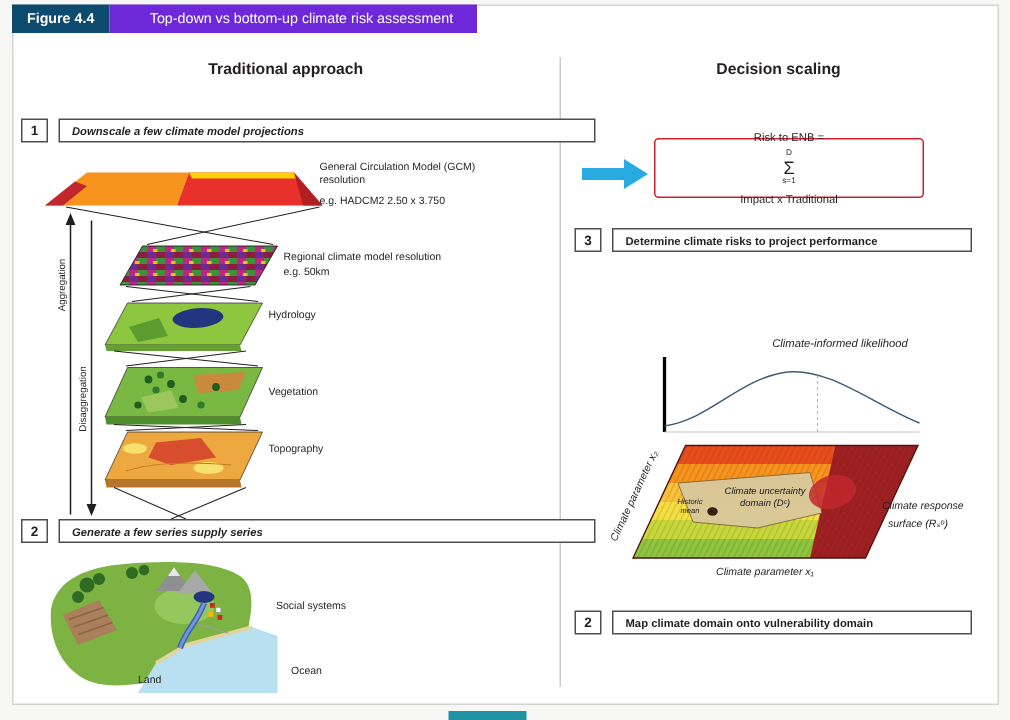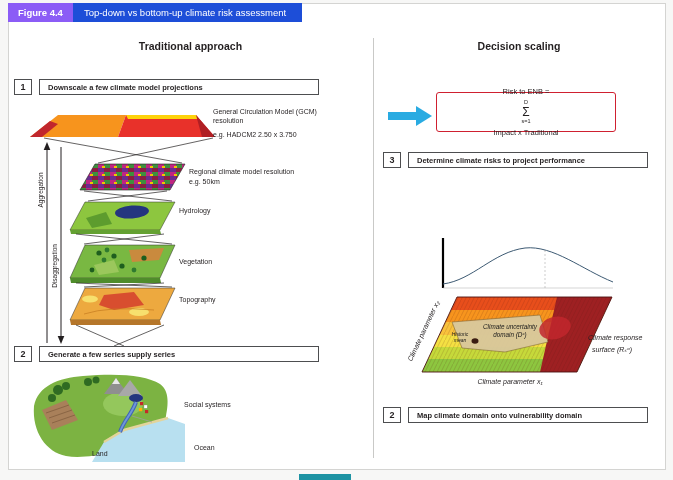--- a/index.html
+++ b/index.html
@@ -2,32 +2,32 @@
 <html><head>
 <meta charset="utf-8">
 <style>
   * { margin:0; padding:0; box-sizing:border-box; }
   html,body { width:673px; height:480px; background:#f7f7f6; overflow:hidden;
     font-family:"Liberation Sans","DejaVu Sans",sans-serif; color:#231f20; }
   .stage { position:relative; width:673px; height:480px; }
   .frame { position:absolute; left:8px; top:3px; width:658px; height:467px;
     background:#fff; border:1px solid #d4d4d2; }
   .caption-bar { position:absolute; left:8px; top:3px; height:19px; display:flex; z-index:5; }
-  .caption-label { background:#8b5cf6; color:#fff; font-weight:bold; font-size:9.5px;
+  .caption-label { background:#0c4a6e; color:#fff; font-weight:bold; font-size:9.5px;
     padding:0 10px; display:flex; align-items:center; }
-  .caption-title { background:#1d4ed8; color:#fff; font-size:9.5px;
-    padding:0 16px 0 11px; display:flex; align-items:center; }
+  .caption-title { background:#6d28d9; color:#fff; font-size:9.5px;
+    padding:0 16px 0 27px; display:flex; align-items:center; }
   .col-heading { position:absolute; font-weight:bold; font-size:10.5px; text-align:center; }
   .divider { position:absolute; left:373px; top:38px; width:1px; height:420px; background:#c9c9c7; }
   .step { position:absolute; display:flex; gap:7px; }
   .step-num { width:18px; height:16px; border:1.2px solid #4d4e50; background:#fff;
     font-weight:bold; font-size:9px; display:flex; align-items:center; justify-content:center; }
   .step-label { border:1.2px solid #4d4e50; background:#fff; font-weight:bold; font-size:7.5px;
     height:16px; display:flex; align-items:center; padding:0 8px; white-space:nowrap; }
-  .w-left { width:280px; }
+  .w-left { width:358px;font-style:italic; }
   .w-right { width:240px; }
   .lbl { position:absolute; font-size:7px; line-height:1.2; white-space:nowrap; color:#231f20; }
   .it { font-style:italic; }
   .ctr { text-align:center; }
   .formula-box { position:absolute; left:436px; top:92px; width:180px; height:40px;
     border:1.5px solid #cf2030; border-radius:3px; background:#fff;
     display:flex; align-items:center; justify-content:center; gap:4px;flex-direction:column; }
   .f-txt { font-size:7.5px; }
   .f-sum { display:inline-flex; flex-direction:column; align-items:center; line-height:1; }
   .f-upper,.f-lower { font-size:5.5px; }
@@ -210,20 +210,21 @@
       <span class="f-lower">s=1</span>
     </span>
     <span class="f-txt">Impact x Traditional</span>
   </div>
 
   <div class="step" style="left:383px;top:152px;">
     <div class="step-num">3</div>
     <div class="step-label w-right">Determine climate risks to project performance</div>
   </div>
 
+  <span class="lbl it ctr" style="left:465px;top:224px;width:190px;font-size:7.5px;">Climate-informed likelihood</span>
   <svg style="left:433px;top:236px;" width="185" height="56" viewBox="0 0 185 56">
     <line x1="10" y1="2" x2="10" y2="52" stroke="#000000" stroke-width="2.2"></line>
     <line x1="10" y1="52" x2="180" y2="52" stroke="#bbbbbb" stroke-width="0.6"></line>
     <path d="M10,48 C40,44 60,16 92,12 C120,9 150,34 180,46" stroke="#3d5a73" stroke-width="1" fill="none"></path>
     <line x1="112" y1="14" x2="112" y2="52" stroke="#999999" stroke-width="0.5" stroke-dasharray="2,2"></line>
   </svg>
 
   <svg style="left:405px;top:292px;" width="218" height="88" viewBox="0 0 218 88">
     <defs>
       <linearGradient id="bands" x1="0" y1="0" x2="0" y2="1">

